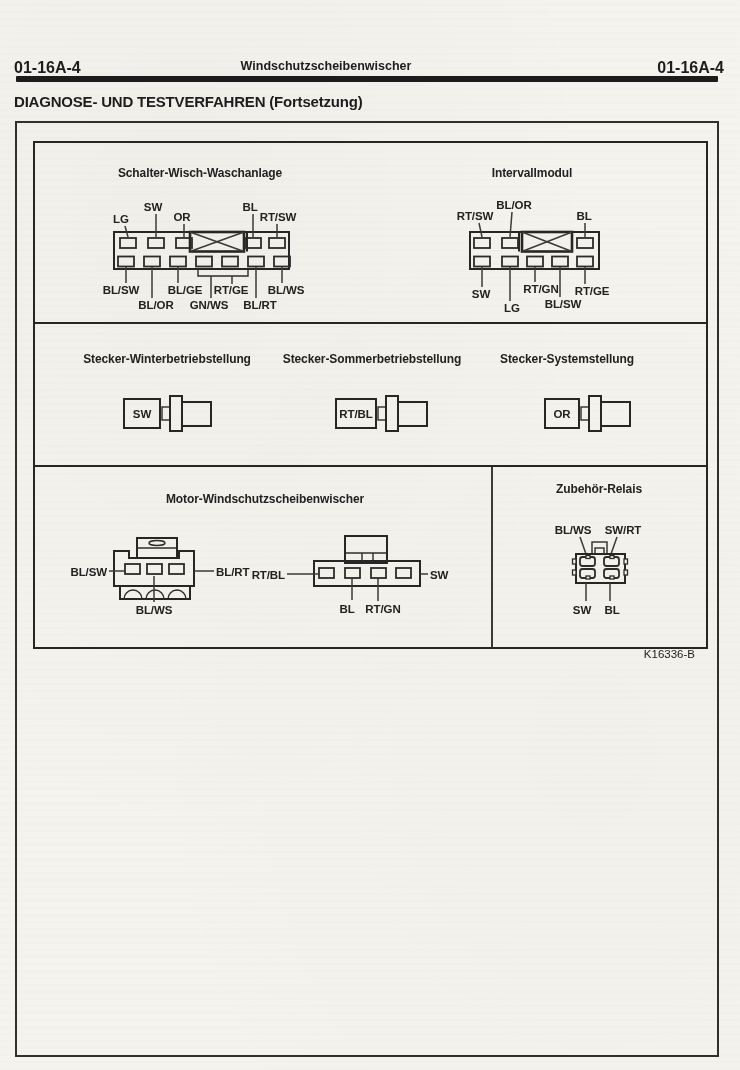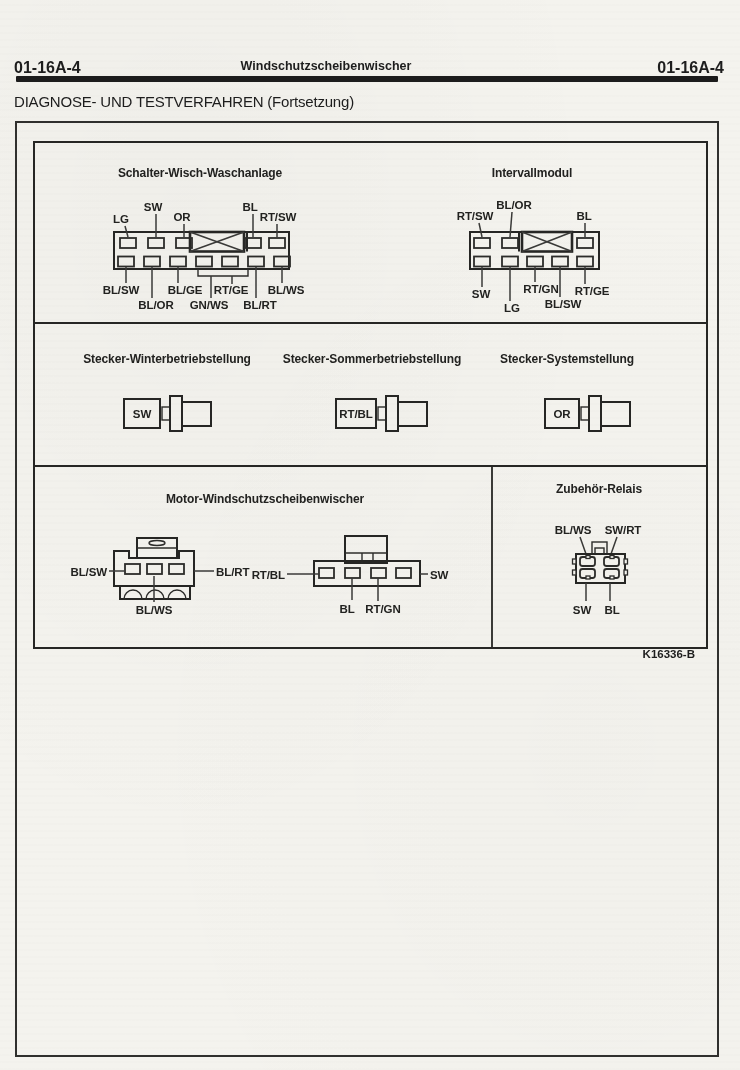--- a/index.html
+++ b/index.html
@@ -10,24 +10,24 @@
       radial-gradient(ellipse at 25% 20%, rgba(0,0,0,0.018), transparent 55%),
       radial-gradient(ellipse at 80% 70%, rgba(0,0,0,0.012), transparent 60%),
       repeating-linear-gradient(0deg, rgba(0,0,0,0.006) 0 2px, transparent 2px 7px),
       #f4f3ee;
   }
   .hdr-code{position:absolute;top:59px;font-weight:bold;font-size:16px;white-space:nowrap;}
   .hdr-left{left:14px;}
   .hdr-center{left:0;width:652px;text-align:center;font-size:12.5px;}
   .hdr-right{right:16px;}
   .rule{position:absolute;left:16px;top:76px;width:702px;height:6px;background:#1c1c1c;border-radius:1px;}
-  .heading{position:absolute;left:14px;top:93px;font-weight:normal;font-size:15px;letter-spacing:-0.2px;white-space:nowrap;}
+  .heading{position:absolute;left:14px;top:93px;font-weight:bold;font-size:15px;letter-spacing:-0.2px;white-space:nowrap;}
   .frame{position:absolute;left:15px;top:121px;width:700px;height:932px;border:2px solid #30302e;}
   .figbox{position:absolute;left:33px;top:141px;width:671px;height:504px;border:2px solid #262624;}
-  .figcode{position:absolute;top:648px;left:460px;width:235px;text-align:right;font-weight:bold;font-size:11.5px;}
+  .figcode{position:absolute;top:648px;left:460px;width:235px;text-align:right;font-weight:normal;font-size:11.5px;}
   svg text{font-family:"Liberation Sans",sans-serif;font-weight:bold;fill:#222220;letter-spacing:-0.1px;}
   svg .tt{font-size:12px;}
   svg .tl{font-size:11.5px;}
   svg .ln{stroke:#3a3a38;stroke-width:1.5;fill:none;}
   svg .bx{stroke:#262624;stroke-width:2;fill:none;}
   svg .bx2{stroke:#262624;stroke-width:2.6;fill:none;}
   svg .pin{stroke:#2c2c2a;stroke-width:1.8;fill:none;}
   svg .thin{stroke:#2c2c2a;stroke-width:1.4;fill:none;}
   svg .div{stroke:#262624;stroke-width:1.8;fill:none;}
   svg .mask{fill:#f4f3ee;stroke:#2c2c2a;stroke-width:1.3;}

